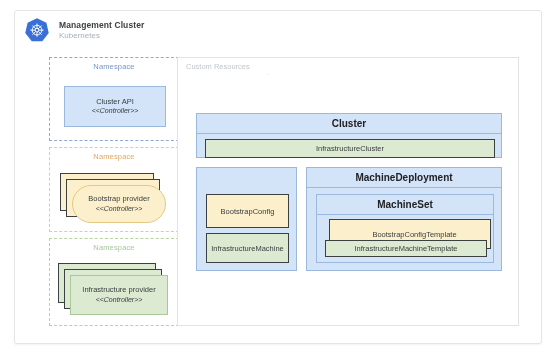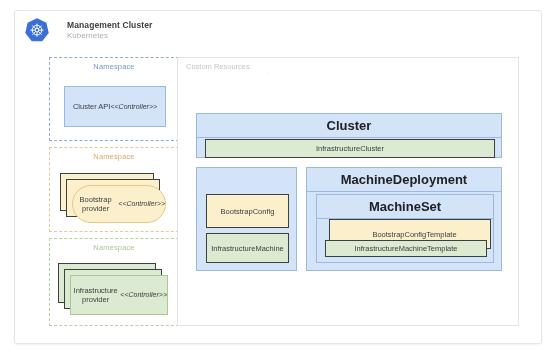--- a/index.html
+++ b/index.html
@@ -37,21 +37,21 @@
     box-shadow: 0 1px 2px rgba(60,64,67,0.07);
   }
 
   
   .header {
     position: absolute;
     left: 8px;
     top: 6px;
     display: flex;
     align-items: center;
-    gap: 16px;
+    gap: 8px;
   }
   .k8s-logo {
     width: 28px;
     height: 28px;
     flex: 0 0 28px;
     display: block;
   }
   .header-text {
     display: flex;
     flex-direction: column;
@@ -94,24 +94,24 @@
   .ns-orange .ns-label { color: #dba96a; }
   .ns-green  { border-color: #b4d2a4; }
   .ns-green  .ns-label { color: #a8c79a; }
 
   
   .comp {
     position: absolute;
     box-sizing: border-box;
     border: 1px solid;
     display: flex;
-    flex-direction: row;
+    flex-direction: column;
     align-items: center;
     justify-content: center;
-    text-align: center;
+    text-align: right;
     line-height: 1.25;
   }
   .comp-title {
     font-size: 7.5px;
     color: #3c4043;
   }
   .comp-stereo {
     font-size: 7px;
     font-style: italic;
     color: #3c4043;
@@ -157,21 +157,21 @@
 
   
   .crd {
     position: absolute;
     box-sizing: border-box;
     border: 1px solid #9bb8dd;
     background: #d3e3f8;
   }
   .crd-head {
     text-align: center;
-    font-size: 13px;
+    font-size: 10px;
     font-weight: bold;
     color: #202124;
     padding: 4px 0 4px;
     border-bottom: 1px solid #9bb8dd;
   }
   .crd-child {
     position: absolute;
     box-sizing: border-box;
     border: 1px solid;
     display: flex;

